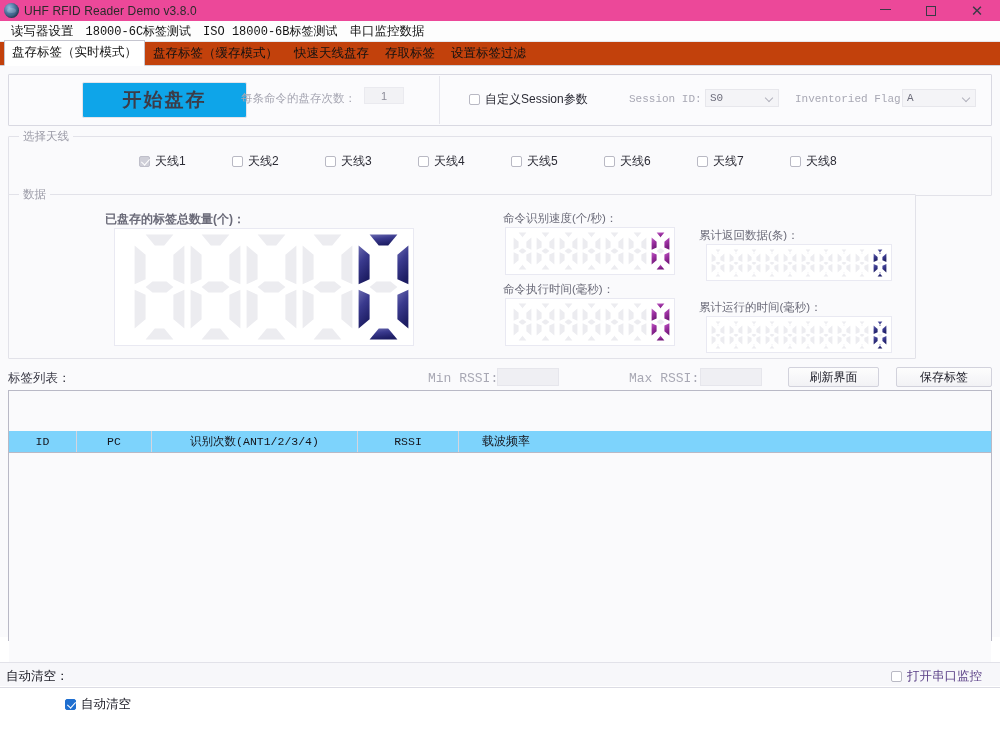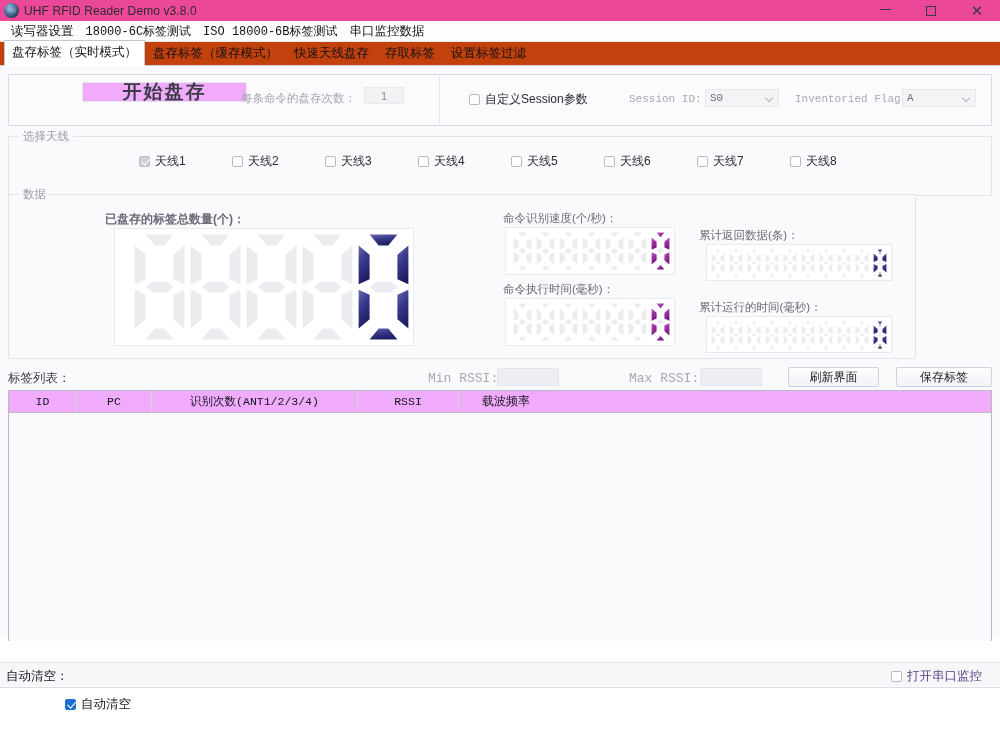--- a/index.html
+++ b/index.html
@@ -109,22 +109,22 @@
     background: #fafafc;
     padding: 0 4px;
     font-size: 11.5px; color: #9a9aa6;
     white-space: nowrap;
   }
 
   
   #panel-inventory { left: 8px; top: 8px; width: 984px; height: 52px;
     border: 1px solid #d9d9e2; background: #fbfbfd; }
   .start-btn {
-    position: absolute; left: 73px; top: 7px; width: 165px; height: 20px;
-    background: #f0abfc;
+    position: absolute; left: 73px; top: 7px; width: 165px; height: 36px;
+    background: #0ea5e9;
     border: 1px solid #e4e4ea;
     border-radius: 2px;
     display: flex; align-items: center; justify-content: center;
     font-family: "Liberation Serif", "DejaVu Serif", serif;
     font-size: 19px; font-weight: 700; color: #3c3c48;
     letter-spacing: 2px;
   }
   .lbl-times {
     position: absolute; left: 232px; top: 16px;
     font-size: 11.5px; color: #a6a6b2; white-space: nowrap;
@@ -233,21 +233,21 @@
     border-radius: 2px;
     display: flex; align-items: center; justify-content: center;
     font-size: 12px; color: #21212b;
   }
 
   
   .table-wrap {
     position: absolute; left: 8px; top: 324px; width: 984px; height: 251px;
     border: 1px solid #b9b9c6; background: #fafafc;
   }
-  .thead { display: flex; height: 22px; background: #f0abfc; border-bottom: 1px solid #b9b9c6; }
+  .thead { display: flex; height: 22px; background: #7dd3fc; border-bottom: 1px solid #b9b9c6; margin-top: 40px; }
   .th {
     font-family: "Liberation Mono","DejaVu Sans Mono", monospace;
     font-size: 11.5px; color: #15151c;
     display: flex; align-items: center; justify-content: center;
     border-right: 1px solid #d5d5de;
     height: 100%;
   }
   .th:last-child { border-right: none; }
   .th.cjk { font-family: "Liberation Sans", sans-serif; font-size: 12px; }
   .tbody { height: 228px; background: #fafafc; }

